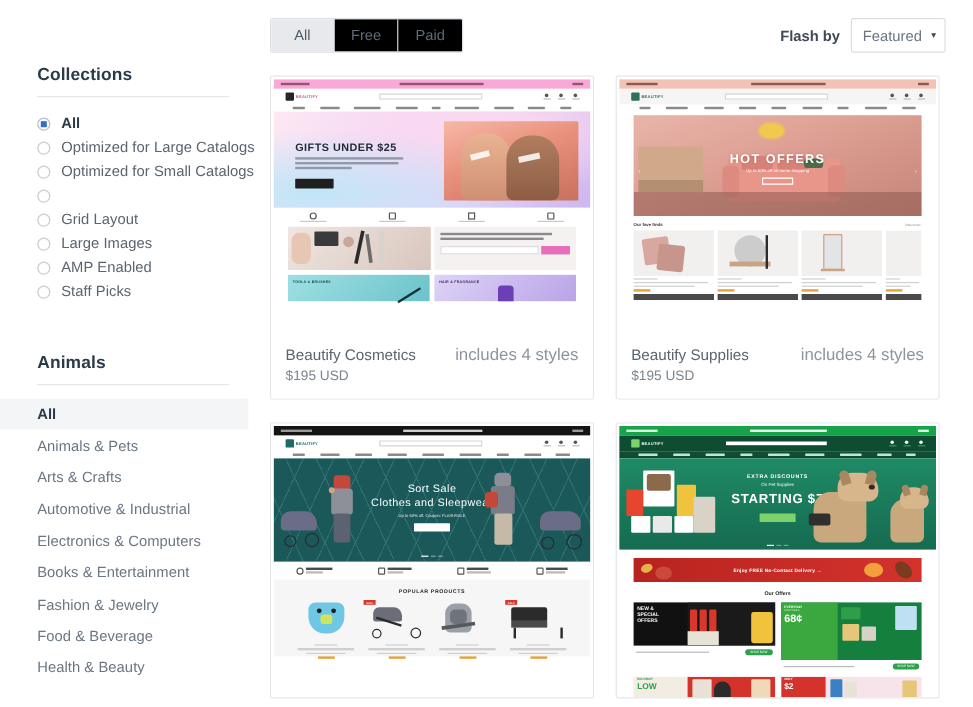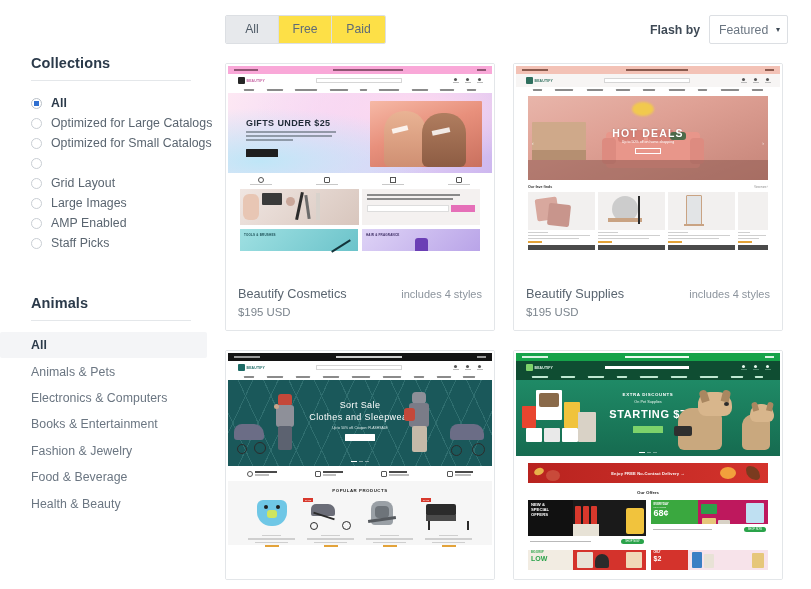--- a/index.html
+++ b/index.html
@@ -65,21 +65,21 @@
   .spacer-collections { height: 42px; }
 
   
   .seg {
     position: absolute; left: 225px; top: 15px;
     display: flex; border: 1px solid #dcdfe3; border-radius: 2px;
     overflow: hidden; background: #fff;
   }
   .seg-btn {
     width: 53px; height: 27px; line-height: 26px; text-align: center;
-    font-size: 12.2px; color: #5f6b77; background: #fde047;
+    font-size: 12.2px; color: #5f6b77; background: #000000;
     border-right: 1px solid #dcdfe3; cursor: pointer;
   }
   .seg-btn:last-child { border-right: none; }
   .seg-btn.active { background: #e7e9ec; color: #4e5a66; }
 
   .sortwrap {
     position: absolute; right: 23px; top: 15px;
     display: flex; align-items: center; gap: 9px;
   }
   .sort-label { font-size: 12.3px; color: #3f4a56; font-weight: bold; }
@@ -105,21 +105,21 @@
   }
   .thumb {
     height: 212px; width: 100%;
     overflow: hidden; background: #fff;
     padding: 2px 2px 0 2px;
   }
   .thumb-inner { width: 100%; height: 100%; position: relative; overflow: hidden; }
   .card-meta { padding: 11px 12px 12px 12px; background: #fff; }
   .meta-row1 { display: flex; align-items: baseline; justify-content: space-between; }
   .card-title { font-size: 12.7px; color: #5a6570; }
-  .card-styles { font-size: 11px; color: #8c949d; }
+  .card-styles { font-size: 14px; color: #8c949d; }
   .card-price { font-size: 11.4px; color: #7b848d; margin-top: 5px; }
 
   
   .mini { position: absolute; inset: 0; font-size: 2.2px; }
   .topbar { height: 8px; display: flex; align-items: center;
             justify-content: space-between; padding: 0 6px; }
   .tb-txt { font-size: 2.4px; letter-spacing: .1px; opacity:.85 }
   .navbar { height: 13px; background: #fff; display: flex; align-items: center;
             padding: 0 10px; justify-content: space-between; }
   .logo { display: flex; align-items: center; gap: 1.5px; }
@@ -207,20 +207,22 @@
     </div>
 
     <div class="spacer-collections"></div>
 
     <div>
       <div class="facet-title">Animals</div>
       <div class="facet-rule"></div>
       <div class="ind-list">
         <div class="ind-row sel">All</div>
         <div class="ind-row">Animals &amp; Pets</div>
+        <div class="ind-row">Arts &amp; Crafts</div>
+        <div class="ind-row">Automotive &amp; Industrial</div>
         <div class="ind-row">Electronics &amp; Computers</div>
         <div class="ind-row">Books &amp; Entertainment</div>
         <div class="ind-row">Fashion &amp; Jewelry</div>
         <div class="ind-row">Food &amp; Beverage</div>
         <div class="ind-row">Health &amp; Beauty</div>
 
       </div>
     </div>
   </aside>
 
@@ -403,21 +405,21 @@
               <div style="position:absolute;left:4px;top:26px;width:54px;height:28px;background:#cfa98a;border-radius:1px"></div>
               <div style="position:absolute;left:4px;top:54px;width:54px;height:10px;background:#b58f71"></div>
               <div style="position:absolute;left:78px;top:36px;width:94px;height:36px;background:#e8968a;border-radius:4px"></div>
               <div style="position:absolute;left:74px;top:42px;width:14px;height:26px;background:#dd8b80;border-radius:4px"></div>
               <div style="position:absolute;left:162px;top:42px;width:14px;height:26px;background:#dd8b80;border-radius:4px"></div>
               <div style="position:absolute;left:90px;top:34px;width:26px;height:12px;background:#d88277;border-radius:3px"></div>
               <div style="position:absolute;left:120px;top:34px;width:26px;height:12px;background:#d88277;border-radius:3px"></div>
               <div style="position:absolute;left:142px;top:36px;width:16px;height:8px;background:#4e6b4a;border-radius:3px"></div>
               <div style="position:absolute;left:104px;top:6px;width:22px;height:14px;background:#f1c94e;border-radius:50%;filter:blur(1px)"></div>
               <div style="position:absolute;left:0;bottom:0;width:100%;height:20px;background:#8e5b52;opacity:.55"></div>
-              <div class="hero-title" style="left:50%;top:31px;transform:translateX(-50%);font-size:10.5px;color:#fff;letter-spacing:1.2px;text-shadow:0 0 2px rgba(0,0,0,.25)">HOT DEALS</div>
+              <div class="hero-title" style="left:50%;top:31px;transform:translateX(-50%);font-size:10.5px;color:#fff;letter-spacing:1.2px;text-shadow:0 0 2px rgba(0,0,0,.25)">HOT OFFERS</div>
               <div class="hero-sub" style="left:50%;top:44px;transform:translateX(-50%);font-size:3.6px;color:#fff;white-space:nowrap">Up to 50% off on home shopping</div>
               <div class="pill" style="left:50%;top:52px;transform:translateX(-50%);width:26px;height:6px;border:.6px solid #fff"></div>
               <div style="position:absolute;left:4px;top:44px;color:#fff;font-size:5px;opacity:.85">‹</div>
               <div style="position:absolute;right:4px;top:44px;color:#fff;font-size:5px;opacity:.85">›</div>
             </div>
             <div style="display:flex;justify-content:space-between;align-items:center;padding:5px 12px 3px 12px">
               <span style="font-size:3.6px;color:#333;font-weight:bold">Our fave finds</span>
               <span style="font-size:2.6px;color:#888">View more ›</span>
             </div>
             <div class="prodrow">
@@ -741,21 +743,21 @@
                     <div style="position:absolute;left:0px;top:24px;width:26px;height:12px;background:#e7e2d6"></div>
                     <div style="position:absolute;right:2px;top:8px;width:18px;height:26px;background:#f1c33d;border-radius:2px"></div>
                   </div>
                 </div>
                 <div style="display:flex;align-items:center;justify-content:space-between;padding:3px 2px 0 2px">
                   <span style="height:1.6px;width:54%;background:#b9b9b9;display:block"></span>
                   <span style="font-size:2.6px;color:#fff;background:#2aa34a;padding:1px 4px;border-radius:5px">SHOP NOW</span>
                 </div>
               </div>
               <div style="flex:1">
-                <div style="height:24px;display:flex;background:#be185d;overflow:hidden">
+                <div style="height:48px;display:flex;background:#15803d;overflow:hidden">
                   <div style="width:40%;padding:3px 0 0 3px;background:#3aa83f;color:#fff;line-height:1.05">
                     <div style="font-size:2.8px;font-weight:bold">EVERYDAY</div>
                     <div style="font-size:2px;opacity:.85">LOW PRICES</div>
                     <div style="font-size:9px;font-weight:bold;margin-top:1px">68¢</div>
                   </div>
                   <div style="flex:1;position:relative">
                     <div style="position:absolute;left:3px;top:4px;width:16px;height:10px;background:#2f9e4a;border-radius:1px"></div>
                     <div style="position:absolute;right:4px;top:3px;width:18px;height:20px;background:#bfe0f2;border-radius:1px"></div>
                     <div style="position:absolute;left:4px;top:18px;width:14px;height:14px;background:#e6c77a;border-radius:1px"></div>
                     <div style="position:absolute;left:20px;top:20px;width:12px;height:12px;background:#d8d2c6;border-radius:1px"></div>

